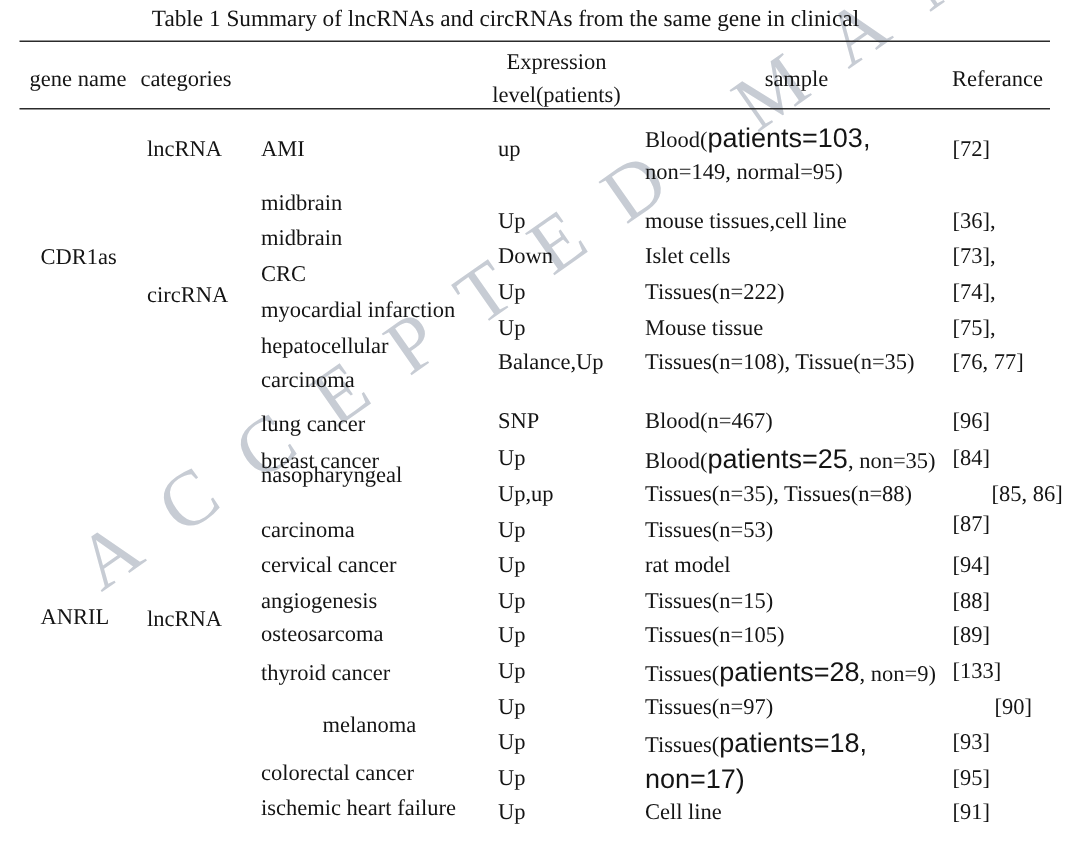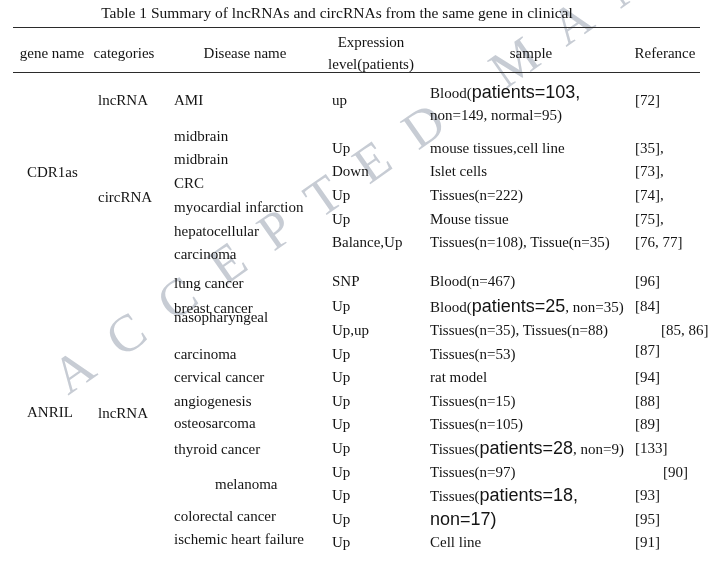--- a/index.html
+++ b/index.html
@@ -36,21 +36,20 @@
 
   <div class="watermark" style="color: rgb(199, 204, 212);">ACCEPTED MANUSCRIPT</div>
 
   <div class="title">Table 1 Summary of lncRNAs and circRNAs from the same gene in clinical</div>
 
   <div class="rule top"></div>
   <div class="rule mid"></div>
 
   <div class="hdr" style="left:52px;top:43px">gene name</div>
   <div class="hdr" style="left:124px;top:43px">categories</div>
-  <div class="hdr" style="left:245px;top:43px">Disease name</div>
   <div class="hdr" style="left:371px;top:32px">Expression</div>
   <div class="hdr" style="left:371px;top:54px">level(patients)</div>
   <div class="hdr" style="left:531px;top:43px">sample</div>
   <div class="hdr" style="left:665px;top:43px">Referance</div>
 
   <div>
       <span class="cell" style="left: 27px; top: 162px;">CDR1as</span>
       <span class="cell" style="left: 27px; top: 402px;">ANRIL</span>
       <span class="cell" style="left: 98px; top: 90px;">lncRNA</span>
       <span class="cell" style="left: 98px; top: 187px;">circRNA</span>
@@ -104,21 +103,21 @@
       <span class="cell" style="left: 430px; top: 344px;">Tissues(n=53)</span>
       <span class="cell" style="left: 430px; top: 367px;">rat model</span>
       <span class="cell" style="left: 430px; top: 391px;">Tissues(n=15)</span>
       <span class="cell" style="left: 430px; top: 414px;">Tissues(n=105)</span>
       <span class="cell" style="left: 430px; top: 438px; text-align: center;"><span>Tissues(</span><span class="sans">patients=28</span><span>, non=9)</span></span>
       <span class="cell" style="left: 430px; top: 462px;">Tissues(n=97)</span>
       <span class="cell" style="left: 430px; top: 485px;"><span>Tissues(</span><span class="sans">patients=18,</span></span>
       <span class="cell" style="left: 430px; top: 509px;"><span class="sans">non=17)</span></span>
       <span class="cell" style="left: 430px; top: 532px;">Cell line</span>
       <span class="cell" style="left: 635px; top: 90px;">[72]</span>
-      <span class="cell" style="left: 635px; top: 138px;">[35],</span>
+      <span class="cell" style="left: 635px; top: 138px;">[36],</span>
       <span class="cell" style="left: 635px; top: 161px;">[73],</span>
       <span class="cell" style="left: 635px; top: 185px;">[74],</span>
       <span class="cell" style="left: 635px; top: 209px;">[75],</span>
       <span class="cell" style="left: 635px; top: 232px;">[76, 77]</span>
       <span class="cell" style="left: 635px; top: 271px;">[96]</span>
       <span class="cell" style="left: 635px; top: 296px;">[84]</span>
       <span class="cell" style="left: 661px; top: 320px;">[85, 86]</span>
       <span class="cell" style="left: 635px; top: 340px; font-family: Liberation Serif, serif;">[87]</span>
       <span class="cell" style="left: 635px; top: 367px;">[94]</span>
       <span class="cell" style="left: 635px; top: 391px;">[88]</span>

